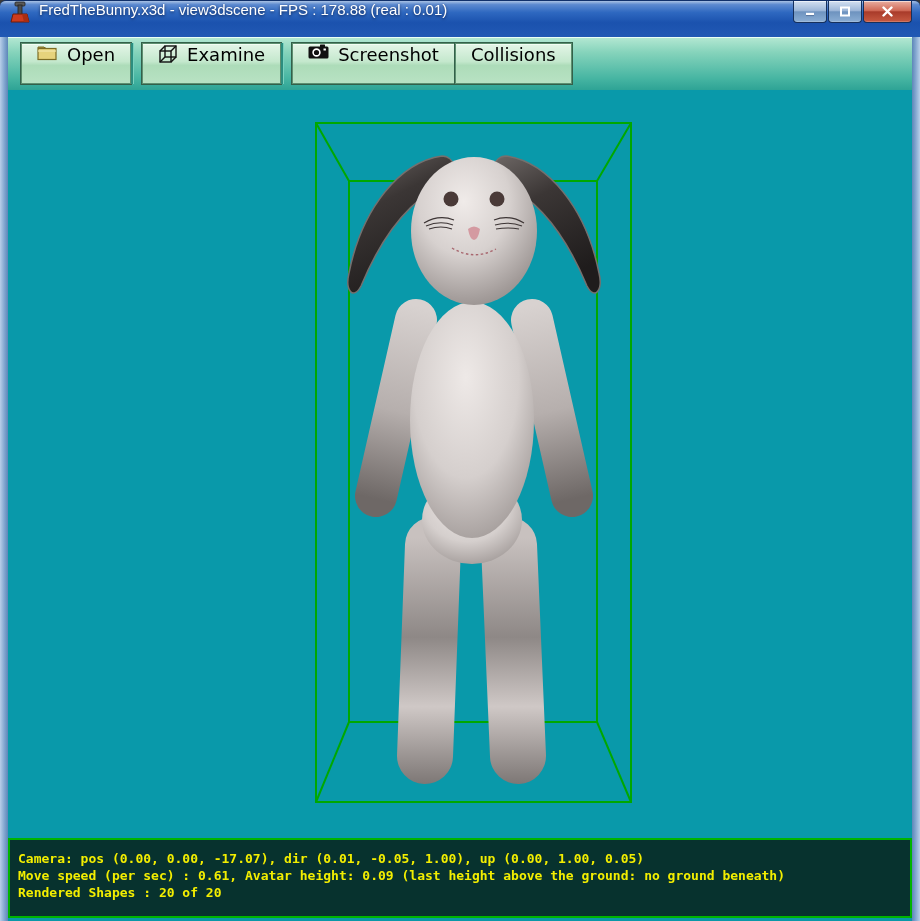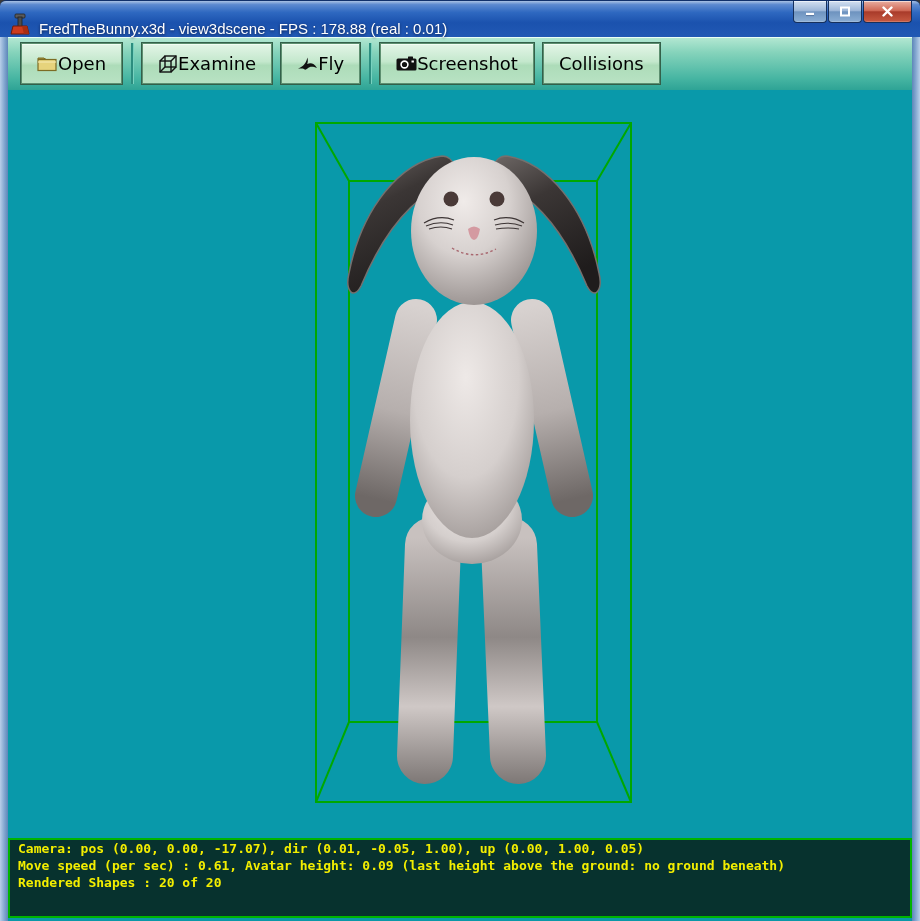--- a/index.html
+++ b/index.html
@@ -1,19 +1,19 @@
 <!DOCTYPE html>
 <html><head>
 <meta charset="utf-8">
 <style>
   html,body{margin:0;padding:0;background:#3a3a3a;}
   .window{position:relative;width:920px;height:921px;font-family:"Liberation Sans",sans-serif;
           display:flex;flex-direction:column;overflow:hidden;}
   
-  .titlebar{height:37px;flex:0 0 37px;position:relative;display:flex;align-items:flex-end;
+  .titlebar{height:37px;flex:0 0 37px;position:relative;display:flex;align-items:flex-start;
     background:linear-gradient(180deg,#a9c2e4 0%,#5c8ad0 10%,#2e68c0 32%,#1b52ae 60%,#2159b4 100%);
     border-top:1px solid #10306a;border-radius:6px 6px 0 0;box-sizing:border-box;}
   .app-icon{width:22px;height:24px;margin:0 8px 0 9px;flex:0 0 auto;}
   .title-text{color:#fff;font-size:15px;text-shadow:0 1px 3px rgba(0,10,40,.75);white-space:nowrap;}
   .win-controls{position:absolute;top:0;right:8px;display:flex;}
   .win-btn{height:21px;border:1px solid #16305c;border-top:none;border-radius:0 0 4px 4px;
     display:flex;align-items:center;justify-content:center;margin-left:1px;
     box-shadow:inset 0 1px 0 rgba(255,255,255,.55), inset 0 -1px 0 rgba(255,255,255,.18);cursor:pointer;}
   .win-btn.minmax{width:32px;background:linear-gradient(180deg,#d3e0f1 0%,#9db7d8 45%,#6e93bf 52%,#8baed4 100%);}
   .win-btn.close{width:47px;background:linear-gradient(180deg,#e8aea1 0%,#d06a57 45%,#a93b2a 52%,#c75a42 100%);}
@@ -24,32 +24,32 @@
   .frame-right{background:linear-gradient(270deg,#b9cfe9 0%,#82a6cf 55%,#5d86b8 100%);}
   .content{flex:1;display:flex;flex-direction:column;min-width:0;}
   
   .menubar{height:29px;flex:0 0 29px;background:linear-gradient(180deg,#fbfcfe 0%,#eef1f7 100%);
     border-bottom:1px solid #d4dae3;display:flex;align-items:center;padding-left:8px;box-sizing:border-box;}
   .menu-item{font-size:14px;color:#000;padding:3px 9px;cursor:default;}
   
   .toolbar{height:53px;flex:0 0 53px;display:flex;align-items:flex-start;
     background:linear-gradient(180deg,#b2e7d1 0%,#85d3bb 28%,#46b5a2 78%,#2ea395 100%);
     border-top:1px solid #eafff5;box-sizing:border-box;padding-left:13px;}
-  .tb-btn{display:inline-flex;align-items:center;height:41px;margin-top:5px;margin-right:9px;
+  .tb-btn{display:inline-flex;gap:9px;height:41px;margin-top:5px;
     padding:0 15px;font-size:18px;color:#000;cursor:pointer;font-family:"DejaVu Sans","Liberation Sans",sans-serif;
     background:linear-gradient(180deg,#e3f5e7 0%,#c4e8cd 45%,#addcb9 55%,#b8e2c3 100%);
     border:1px solid #5d8f70;box-shadow:0 0 0 1px #33604a, inset 0 1px 0 #f2fdf4;box-sizing:border-box;}
   .tb-btn.active{border:2px solid #18261d;box-shadow:0 0 0 1px #33604a;padding:0 14px;}
   .tb-sep{width:2px;height:41px;margin:5px 8px 0 0;background:#2c8d7f;border-right:1px solid #79d2bf;}
   .tb-icon{display:inline-flex;flex:0 0 auto;}
   
   .viewport{flex:1;background:#0999aa;position:relative;cursor:crosshair;min-height:0;}
   
   .statusbar{height:80px;flex:0 0 80px;background:#07322e;border:2px solid #00b400;box-sizing:border-box;
-    padding:0 8px 0 8px;font-family:"DejaVu Sans Mono",monospace;font-weight:bold;font-size:13px;
+    padding:10px 8px 0 8px;font-family:"DejaVu Sans Mono",monospace;font-weight:bold;font-size:13px;
     color:#f3ee00;overflow:hidden;}
   .status-line{line-height:17px;white-space:nowrap;}
   .bottom-strip{height:3px;flex:0 0 3px;background:#0a98a8;}
 </style>
 </head>
 <body>
 
 <div class="window">
 
   <div class="titlebar">
@@ -111,28 +111,20 @@
               <line x1="2" y1="7" x2="7" y2="2"></line>
                 <line x1="13" y1="7" x2="18" y2="2"></line>
               <line x1="2" y1="18" x2="7" y2="13"></line>
                 <line x1="13" y1="18" x2="18" y2="13"></line>
             </svg>
           </span>
           <span>Examine</span>
         </div>
 
 
-        <div class="tb-btn">
-          <span class="tb-icon">
-            <svg width="21" height="16" viewBox="0 0 21 16">
-              <path d="M1 13 C5 10.5 7.5 9.5 9.5 4.5 L10.5 1.5 C11 4 11 6 10.2 8 C14 6.5 17 7.5 20 12 C15.5 10 12.5 10.5 10.5 12.5 C9.2 13.8 7.8 14 7 13 C5 12.3 3 12.5 1 13 Z" fill="#111"></path>
-            </svg>
-          </span>
-          <span>Fly</span>
-        </div>
 
         <div class="tb-sep"></div>
 
         <div class="tb-btn">
           <span class="tb-icon">
             <svg width="21" height="15" viewBox="0 0 21 15">
               <rect x="12" y="0.5" width="5" height="3" rx="0.5" fill="#111"></rect>
               <rect x="0.5" y="2.5" width="20" height="12" rx="1.5" fill="#111"></rect>
               <circle cx="8.5" cy="8.5" r="3.4" fill="none" stroke="#fff" stroke-width="1.6"></circle>
               <rect x="15.5" y="4.5" width="2.4" height="2" fill="#fff"></rect>

